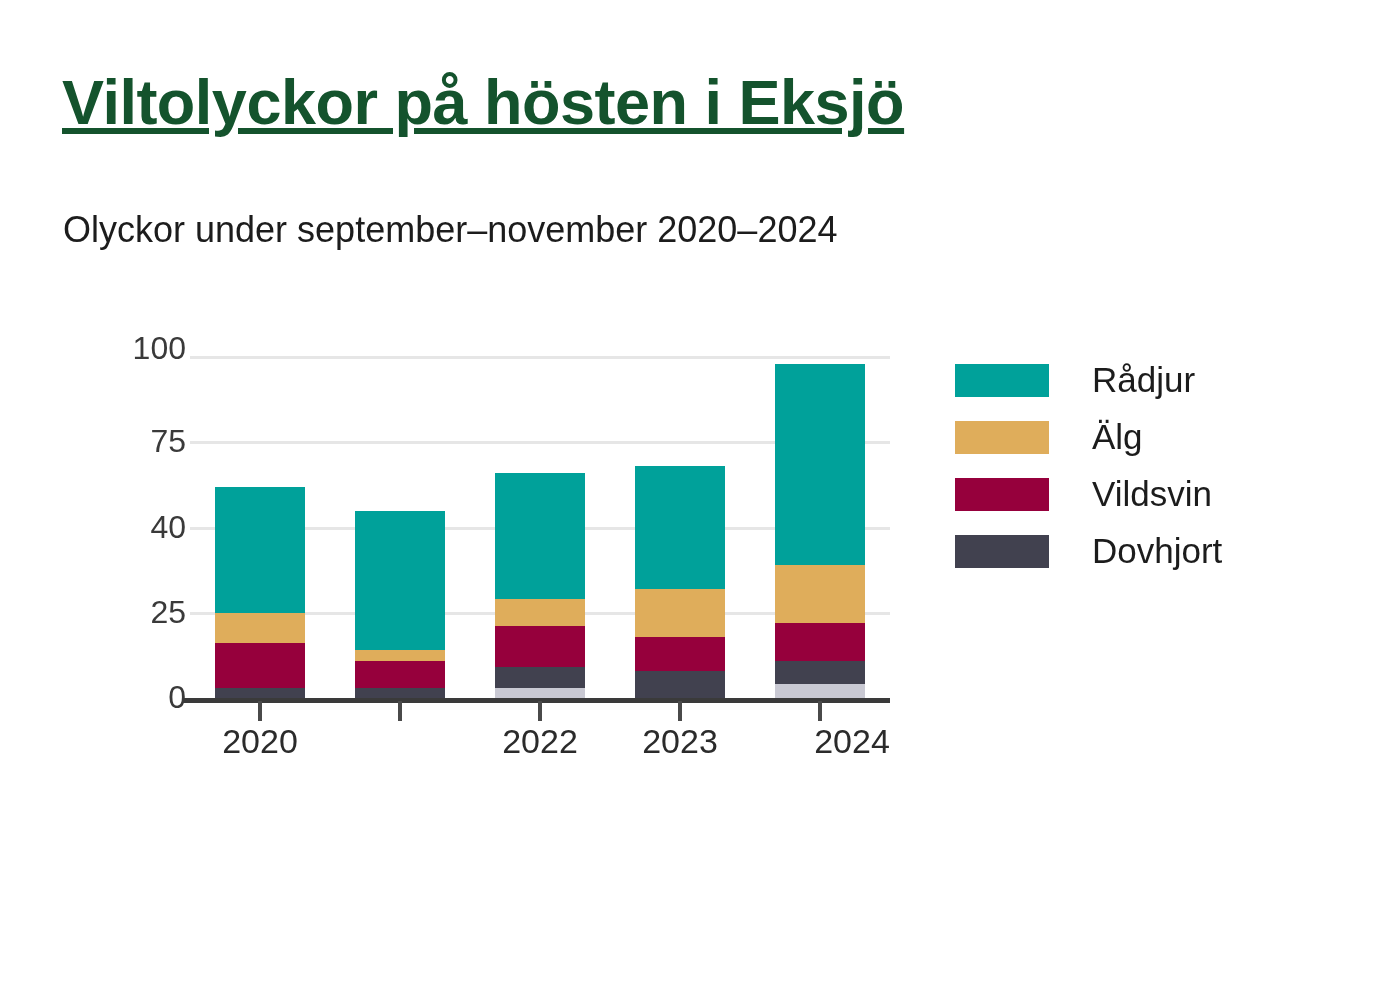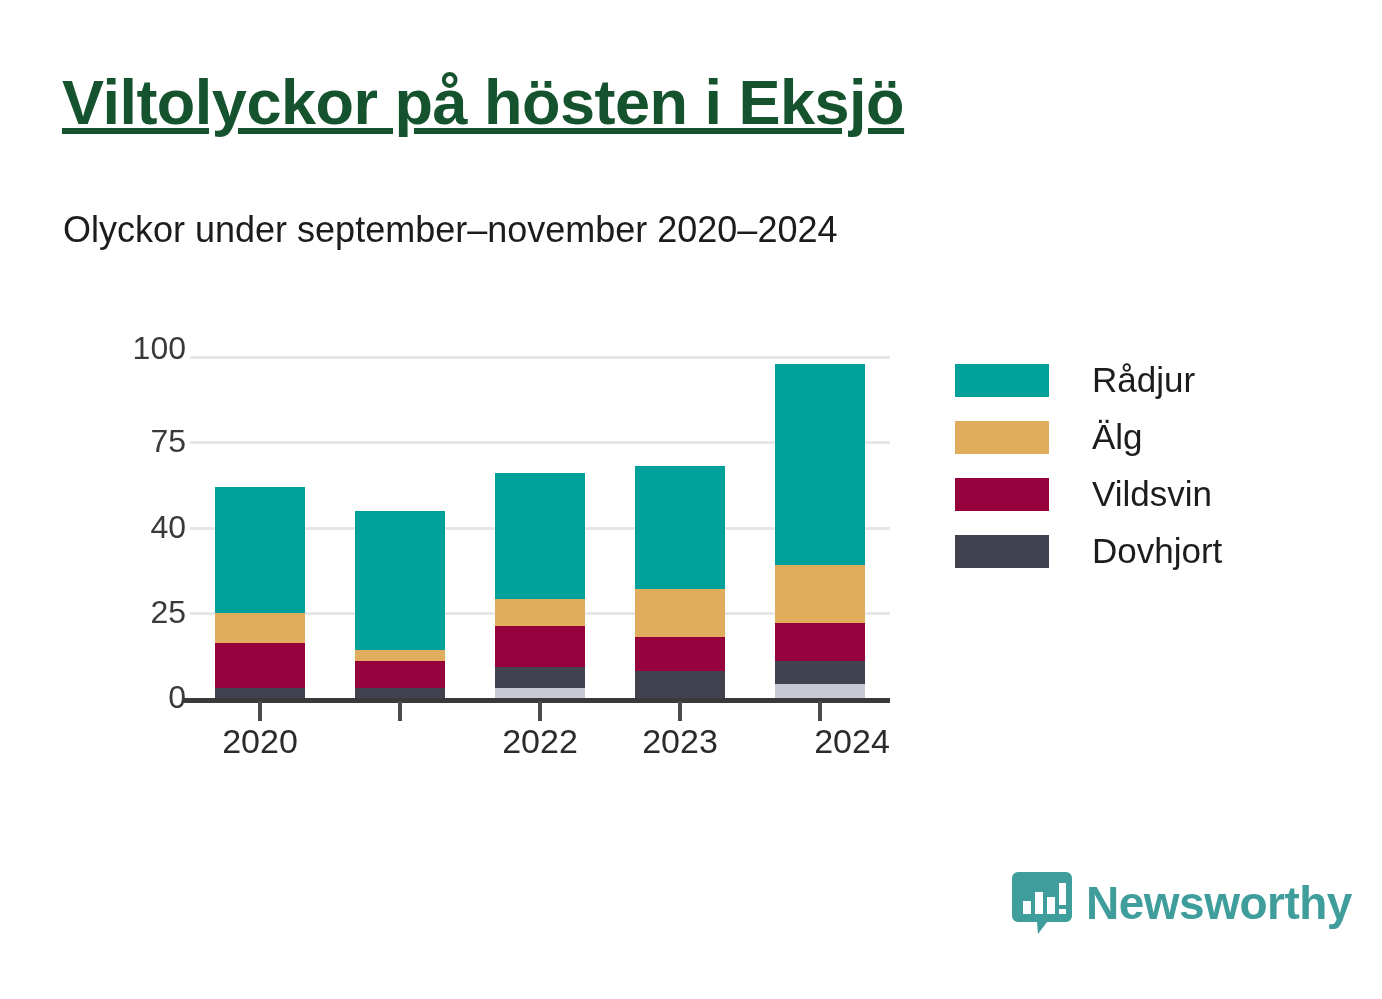--- a/index.html
+++ b/index.html
@@ -237,27 +237,14 @@
       <div class="legend-row">
         <span class="legend-swatch" style="background: rgb(150, 0, 60);"></span>
         <span class="legend-label">Vildsvin</span>
       </div>
       <div class="legend-row">
         <span class="legend-swatch" style="background: rgb(65, 65, 79);"></span>
         <span class="legend-label">Dovhjort</span>
       </div>
     </div>
 
-  <div id="logo">
-    <span class="logo-mark">
-      <svg viewBox="0 0 60 62" width="60" height="62" aria-hidden="true">
-        <path d="M6 0 h48 a6 6 0 0 1 6 6 v38 a6 6 0 0 1 -6 6 h-19 l-9 12 l-1 -12 h-19 a6 6 0 0 1 -6 -6 v-38 a6 6 0 0 1 6 -6 z" fill="#3f9e9b"></path>
-        <rect x="11" y="29" width="8" height="13" fill="#ffffff"></rect>
-        <rect x="23" y="20" width="8" height="22" fill="#ffffff"></rect>
-        <rect x="35" y="25" width="8" height="17" fill="#ffffff"></rect>
-        <rect x="47" y="11" width="7" height="22" fill="#ffffff"></rect>
-        <rect x="47" y="37" width="7" height="5" fill="#ffffff"></rect>
-      </svg>
-    </span>
-    <span class="logo-word">Newsworthy</span>
-  </div>
 
 </div>
 
 </body></html>

